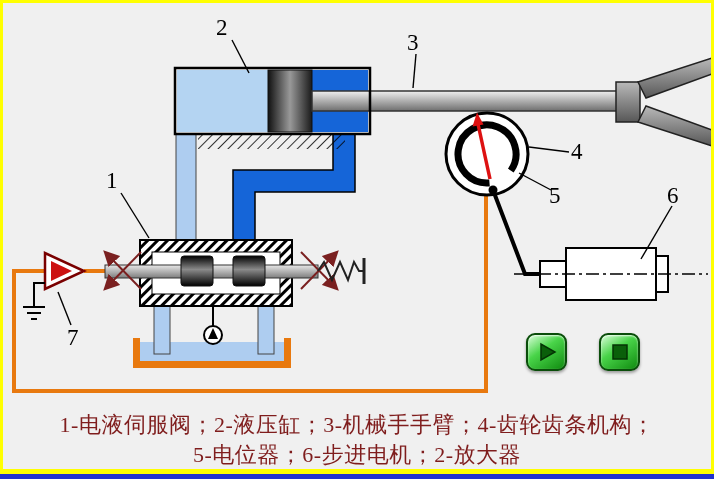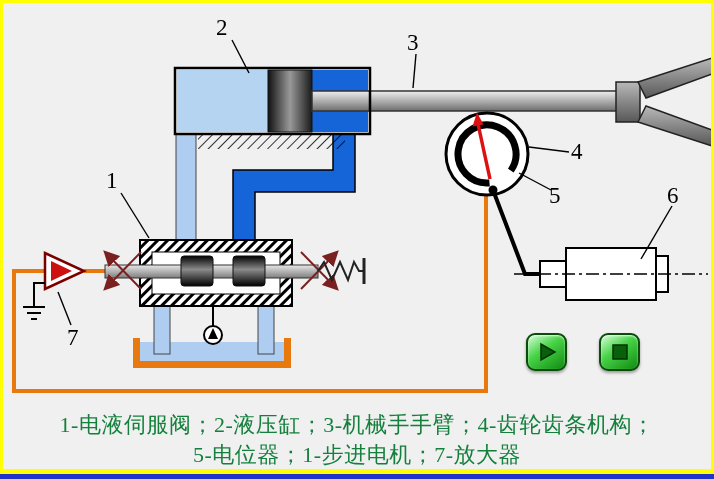--- a/index.html
+++ b/index.html
@@ -6,21 +6,21 @@
   .stage{
     position:relative;width:714px;height:479px;background:#f0f0f0;
     overflow:hidden;font-family:"Liberation Serif","DejaVu Serif",serif;
   }
   .diagram{position:absolute;left:0;top:0;}
   .callout{
     position:absolute;font-size:23px;line-height:24px;color:#000;
     font-family:"Liberation Serif","DejaVu Serif",serif;
   }
   .caption{
-    position:absolute;left:0;width:714px;text-align:center;color:#15803d;
+    position:absolute;left:0;width:714px;text-align:center;color:#7f1d1d;
     font-size:22px;line-height:28px;letter-spacing:0.5px;
   }
   .caption.l1{top:411px;}
   .caption.l2{top:441px;}
   .btn{
     position:absolute;width:41px;height:38px;padding:0;margin:0;
     border:2px solid #0a4d0a;border-radius:9px;cursor:pointer;
     background:linear-gradient(145deg,#d9ffd9 0%,#49d449 42%,#0f8a0f 100%);
     box-shadow:inset 0 1px 2px rgba(255,255,255,.8),0 2px 3px rgba(0,0,0,.35);
     display:flex;align-items:center;justify-content:center;
@@ -187,20 +187,20 @@
       <polygon points="7,4 7,20 21,12" fill="#0a5f0a" stroke="#043304" stroke-width="1.5"></polygon>
     </svg>
   </button>
   <button class="btn stop">
     <svg width="26" height="24" viewBox="0 0 26 24">
       <rect x="6" y="5" width="14" height="14" fill="#0a5f0a" stroke="#043304" stroke-width="1.5"></rect>
     </svg>
   </button>
 
   <div class="caption l1">1-电液伺服阀；2-液压缸；3-机械手手臂；4-齿轮齿条机构；</div>
-  <div class="caption l2">5-电位器；1-步进电机；7-放大器</div>
+  <div class="caption l2">5-电位器；6-步进电机；2-放大器</div>
 
   <div class="frame top"></div>
   <div class="frame left"></div>
   <div class="frame right"></div>
   <div class="frame bottom"></div>
   <div class="frame blue"></div>
 </div>
 
 </body></html>

